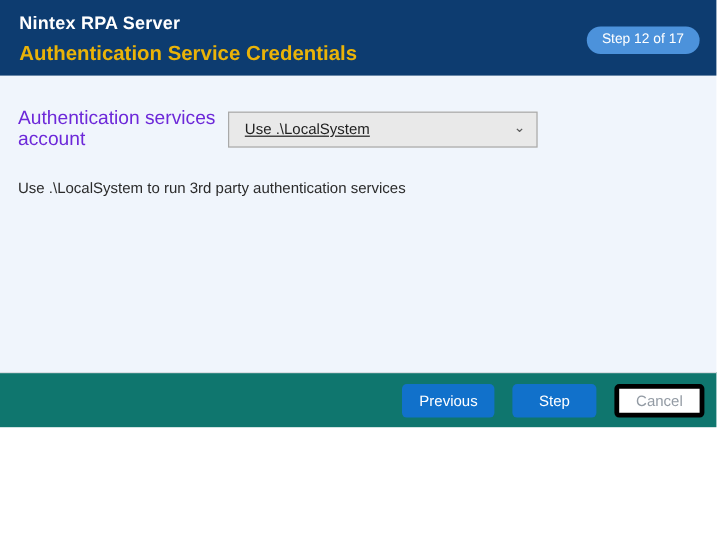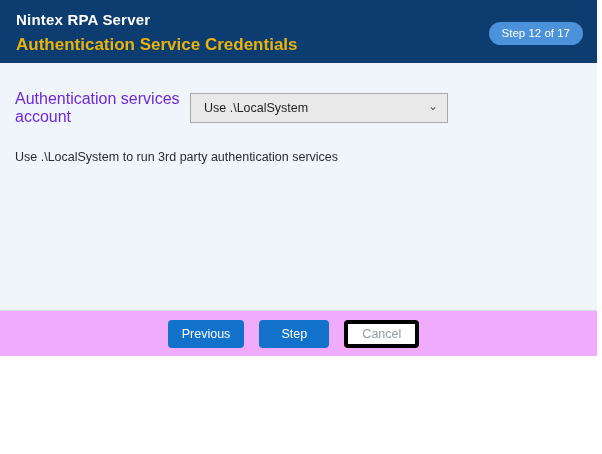--- a/index.html
+++ b/index.html
@@ -70,41 +70,42 @@
     display: flex;
     align-items: center;
     justify-content: space-between;
     padding: 0 9px 0 13px;
     cursor: default;
   }
   .dropdown-value {
     font-size: 12.5px;
     color: #1F1F1F;
     white-space: nowrap;
+    text-decoration: underline;
   }
   .chevron {
     color: #5A5A5A;
     font-size: 12px;
     line-height: 10px;
     margin-top: -4px;
   }
   .description {
     font-size: 12.5px;
     color: #2B2B2B;
     margin-top: 24px;
   }
   
   .footer {
-    background: #f0abfc;
+    background: #0f766e;
     border-top: 1px solid #D8DDE2;
     height: 46px;
     flex: 0 0 46px;
     display: flex;
     align-items: center;
-    justify-content: center;
+    justify-content: flex-end;
     gap: 15px;
     padding-right: 10px;
   }
   .btn {
     height: 28px;
     min-width: 70px;
     border-radius: 4px;
     font-size: 12.5px;
     font-family: "Liberation Sans", sans-serif;
     display: inline-flex;

